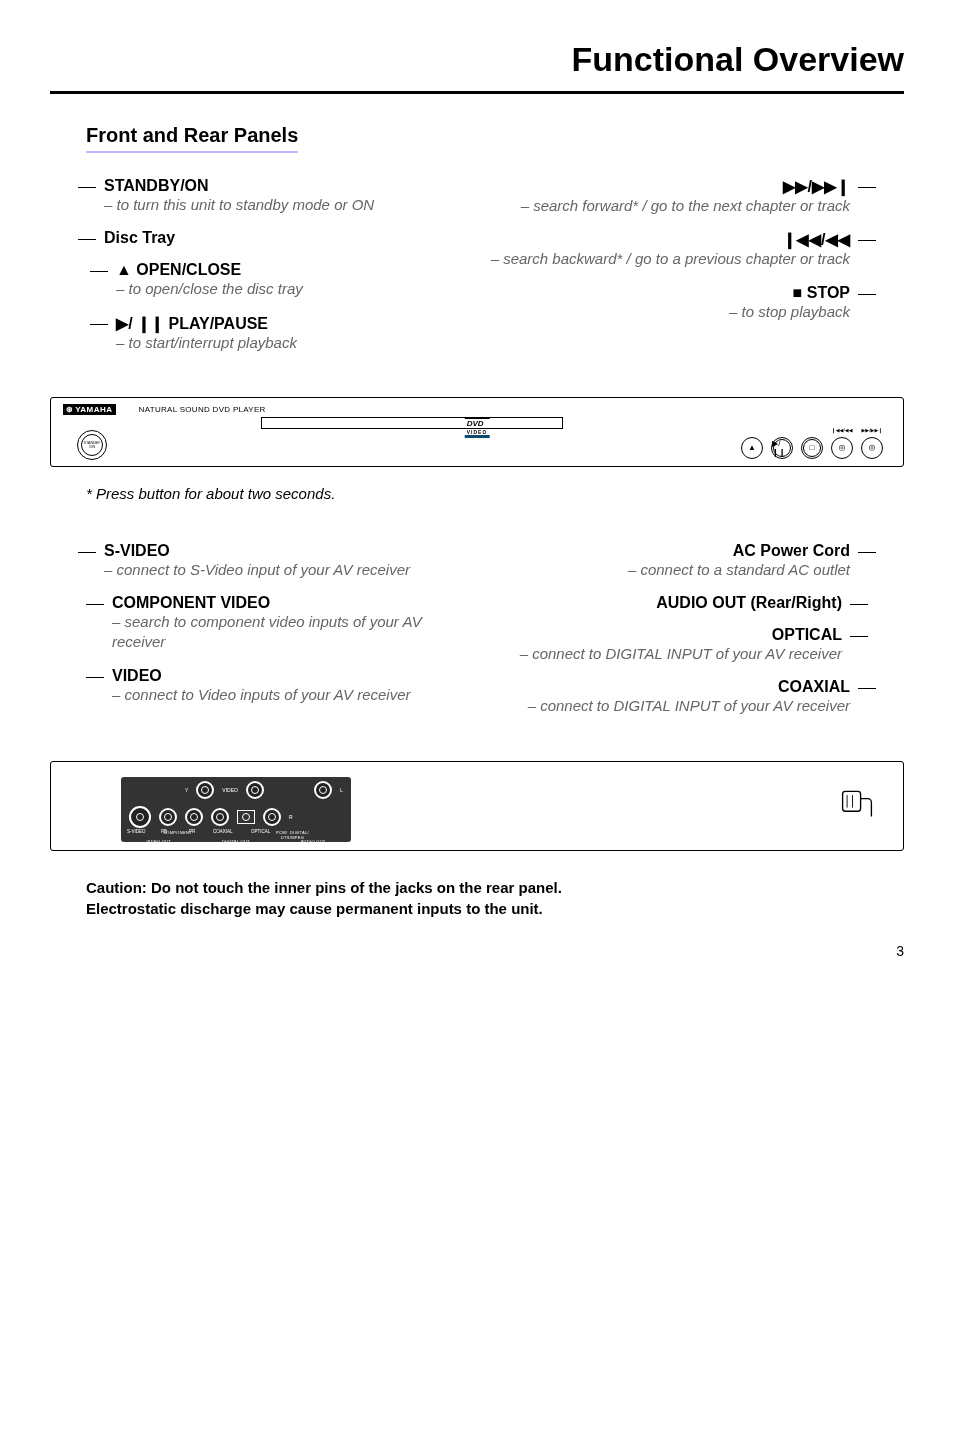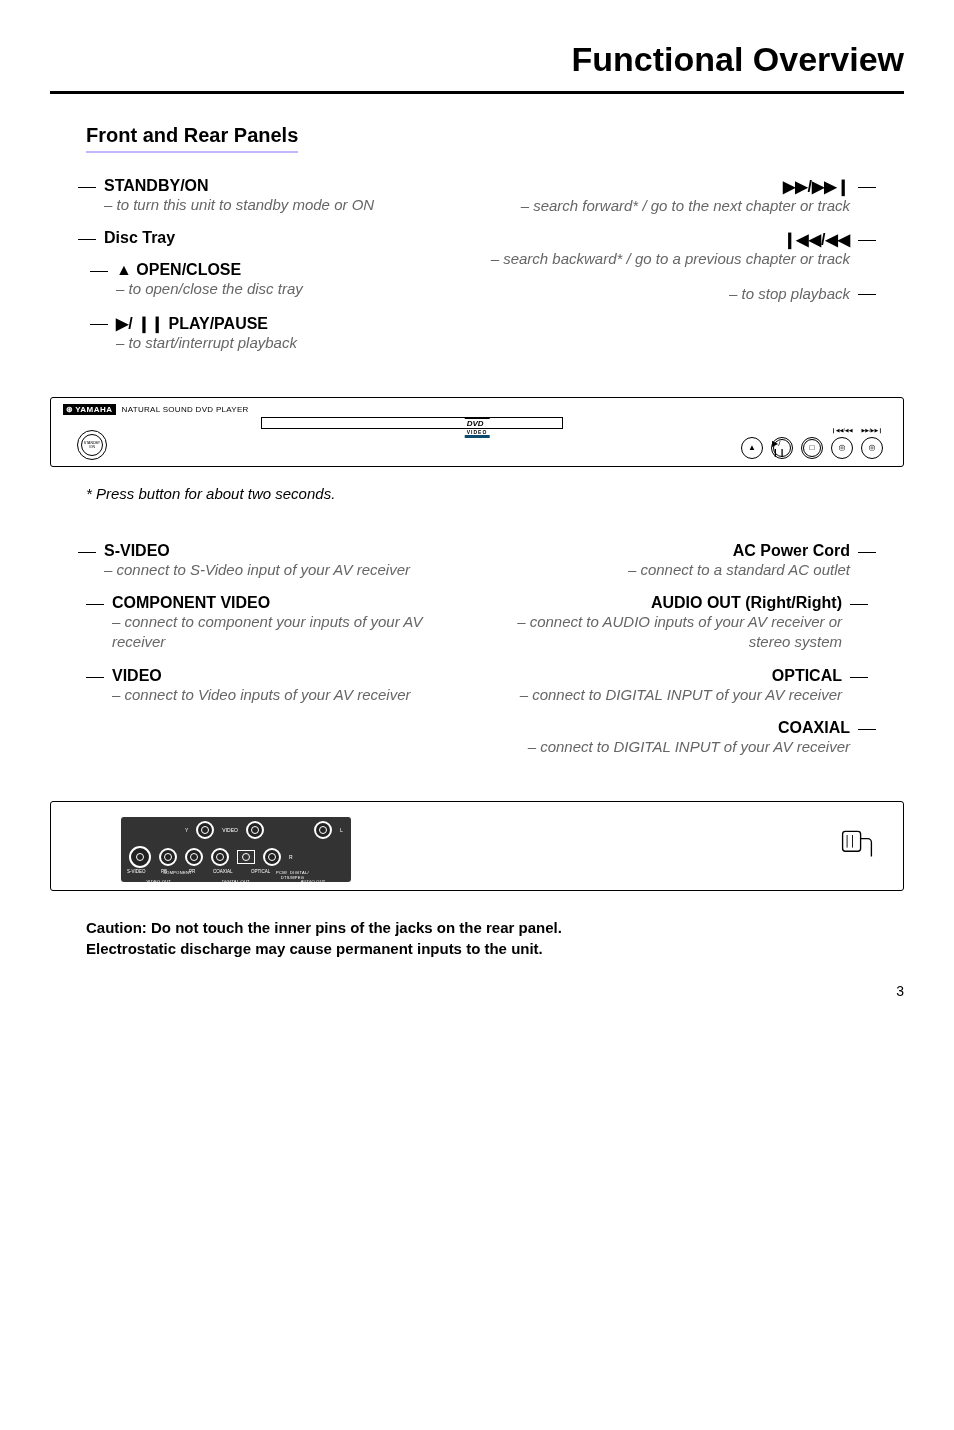--- a/index.html
+++ b/index.html
@@ -87,21 +87,21 @@
     background: #fff;
   }
   .device-front .logo-row {
     position: absolute;
     top: 6px;
     left: 12px;
     font-size: 8px;
     letter-spacing: 0.3px;
     display:flex;
     align-items:center;
-    gap:6px;
+    gap:23px;
   }
   .yamaha-badge {
     background:#000;
     color:#fff;
     font-weight:bold;
     font-size:8px;
     padding:1px 3px;
     letter-spacing:0.5px;
   }
   .yamaha-badge::before {
@@ -284,20 +284,21 @@
       <div class="col col-right">
         <div class="feature">
           <div class="fhead">▶▶/▶▶❙</div>
           <div class="fdesc">– search forward* / go to the next chapter or track</div>
         </div>
         <div class="feature">
           <div class="fhead">❙◀◀/◀◀</div>
           <div class="fdesc">– search backward* / go to a previous chapter or track</div>
         </div>
         <div class="feature">
+          <div class="fhead">■ STOP</div>
           <div class="fdesc">– to stop playback</div>
         </div>
       </div>
     </div>
 
     <div class="device-front">
       <div class="logo-row">
         <span class="yamaha-badge">YAMAHA</span>
         <span>NATURAL SOUND DVD PLAYER</span>
       </div>
@@ -334,35 +335,34 @@
   
   <div class="feature-block">
     <div class="cols">
       <div class="col col-left">
         <div class="feature">
           <div class="fhead">S-VIDEO</div>
           <div class="fdesc">– connect to S-Video input of your AV receiver</div>
         </div>
         <div class="feature" style="margin-left:58px">
           <div class="fhead">COMPONENT VIDEO</div>
-          <div class="fdesc">– connect to component your inputs of your AV receiver</div>
+          <div class="fdesc">– search to component video inputs of your AV receiver</div>
         </div>
         <div class="feature" style="margin-left:58px">
           <div class="fhead">VIDEO</div>
           <div class="fdesc">– connect to Video inputs of your AV receiver</div>
         </div>
       </div>
       <div class="col col-right">
         <div class="feature">
           <div class="fhead">AC Power Cord</div>
           <div class="fdesc">– connect to a standard AC outlet</div>
         </div>
         <div class="feature" style="margin-right:58px">
-          <div class="fhead">AUDIO OUT (Right/Right)</div>
-          <div class="fdesc">– connect to AUDIO inputs of your AV receiver or stereo system</div>
+          <div class="fhead">AUDIO OUT (Rear/Right)</div>
         </div>
         <div class="feature" style="margin-right:58px">
           <div class="fhead">OPTICAL</div>
           <div class="fdesc">– connect to DIGITAL INPUT of your AV receiver</div>
         </div>
         <div class="feature">
           <div class="fhead">COAXIAL</div>
           <div class="fdesc">– connect to DIGITAL INPUT of your AV receiver</div>
         </div>
       </div>

